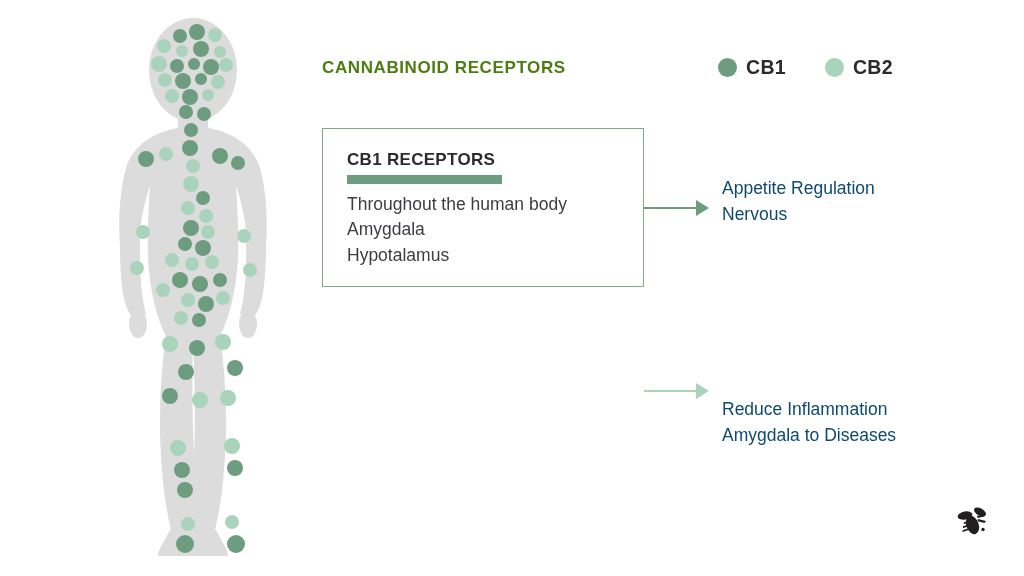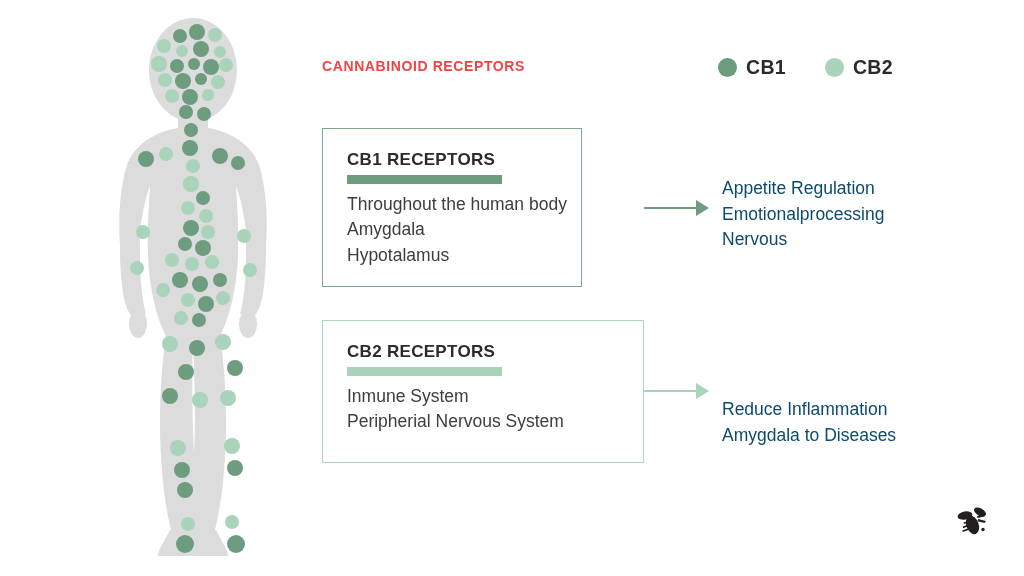--- a/index.html
+++ b/index.html
@@ -33,24 +33,24 @@
     display: block;
     width: 240px;
     height: 545px;
   }
 
   
   .title {
     position: absolute;
     left: 322px;
     top: 58px;
-    font-size: 14px;
+    font-size: 17px;
     font-weight: bold;
     letter-spacing: 0.6px;
-    color: #ef4444;
+    color: #4d7c0f;
     white-space: nowrap;
   }
   .legend {
     position: absolute;
     left: 718px;
     top: 56px;
     display: flex;
     align-items: center;
     gap: 13px;
     white-space: nowrap;
@@ -76,21 +76,21 @@
 
   
   .card {
     position: absolute;
     box-sizing: border-box;
     background: #ffffff;
   }
   .card-cb1 {
     left: 322px;
     top: 128px;
-    width: 260px;
+    width: 322px;
     height: 159px;
     border: 1.6px solid #7fa98c;
   }
   .card-cb2 {
     left: 322px;
     top: 320px;
     width: 322px;
     height: 143px;
     border: 1.6px solid #add6bf;
   }
@@ -309,34 +309,23 @@
     </div>
   </div>
 
   <div class="connector conn-cb1">
     <span class="conn-line" style="background: rgb(110, 156, 126);"></span>
     <span class="conn-head" style="border-left-color: rgb(110, 156, 126);"></span>
   </div>
 
   <div class="outcome outcome-cb1">
     <div>Appetite Regulation</div>
-    <div>Emotionalprocessing</div>
     <div>Nervous</div>
   </div>
 
-  <div class="card card-cb2" style="border-color: rgb(173, 214, 191);">
-    <div class="card-inner">
-      <div class="card-heading">CB2 RECEPTORS</div>
-      <div class="card-rule rule-cb2" style="background: rgb(169, 211, 186);"></div>
-      <div class="card-lines">
-        <div>Inmune System</div>
-        <div>Peripherial Nervous System</div>
-      </div>
-    </div>
-  </div>
 
   <div class="connector conn-cb2">
     <span class="conn-line" style="background: rgb(169, 211, 186);"></span>
     <span class="conn-head" style="border-left-color: rgb(169, 211, 186);"></span>
   </div>
 
   <div class="outcome outcome-cb2">
     <div>Reduce Inflammation</div>
     <div>Amygdala to Diseases</div>
   </div>

